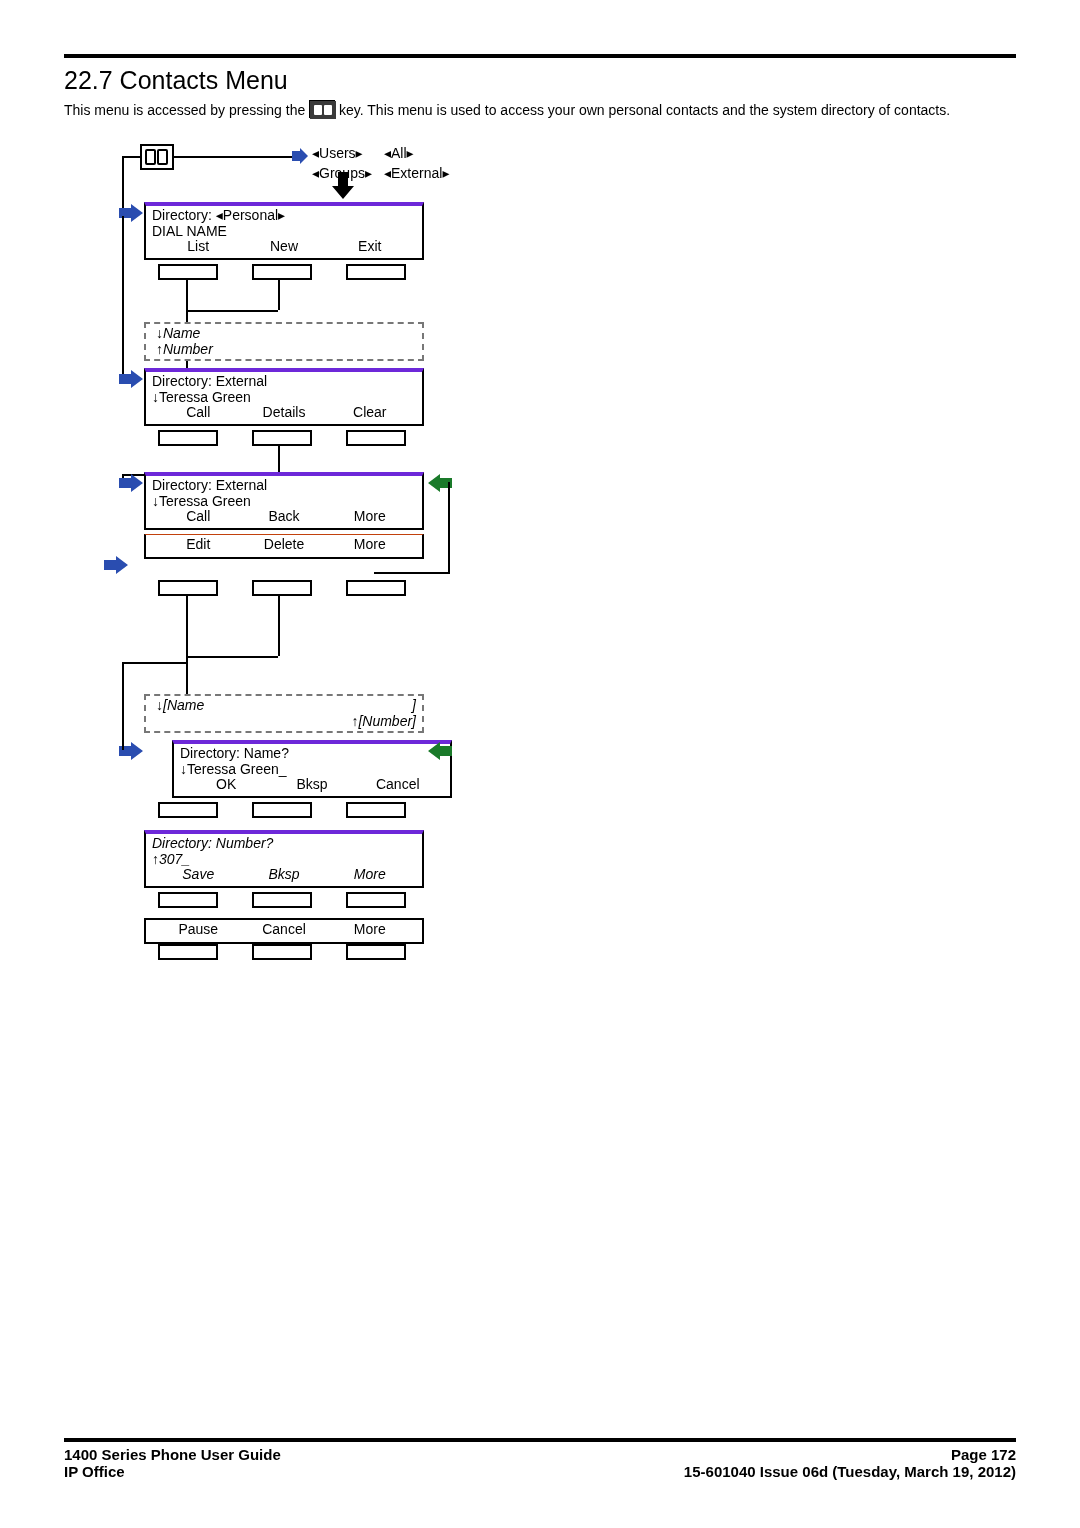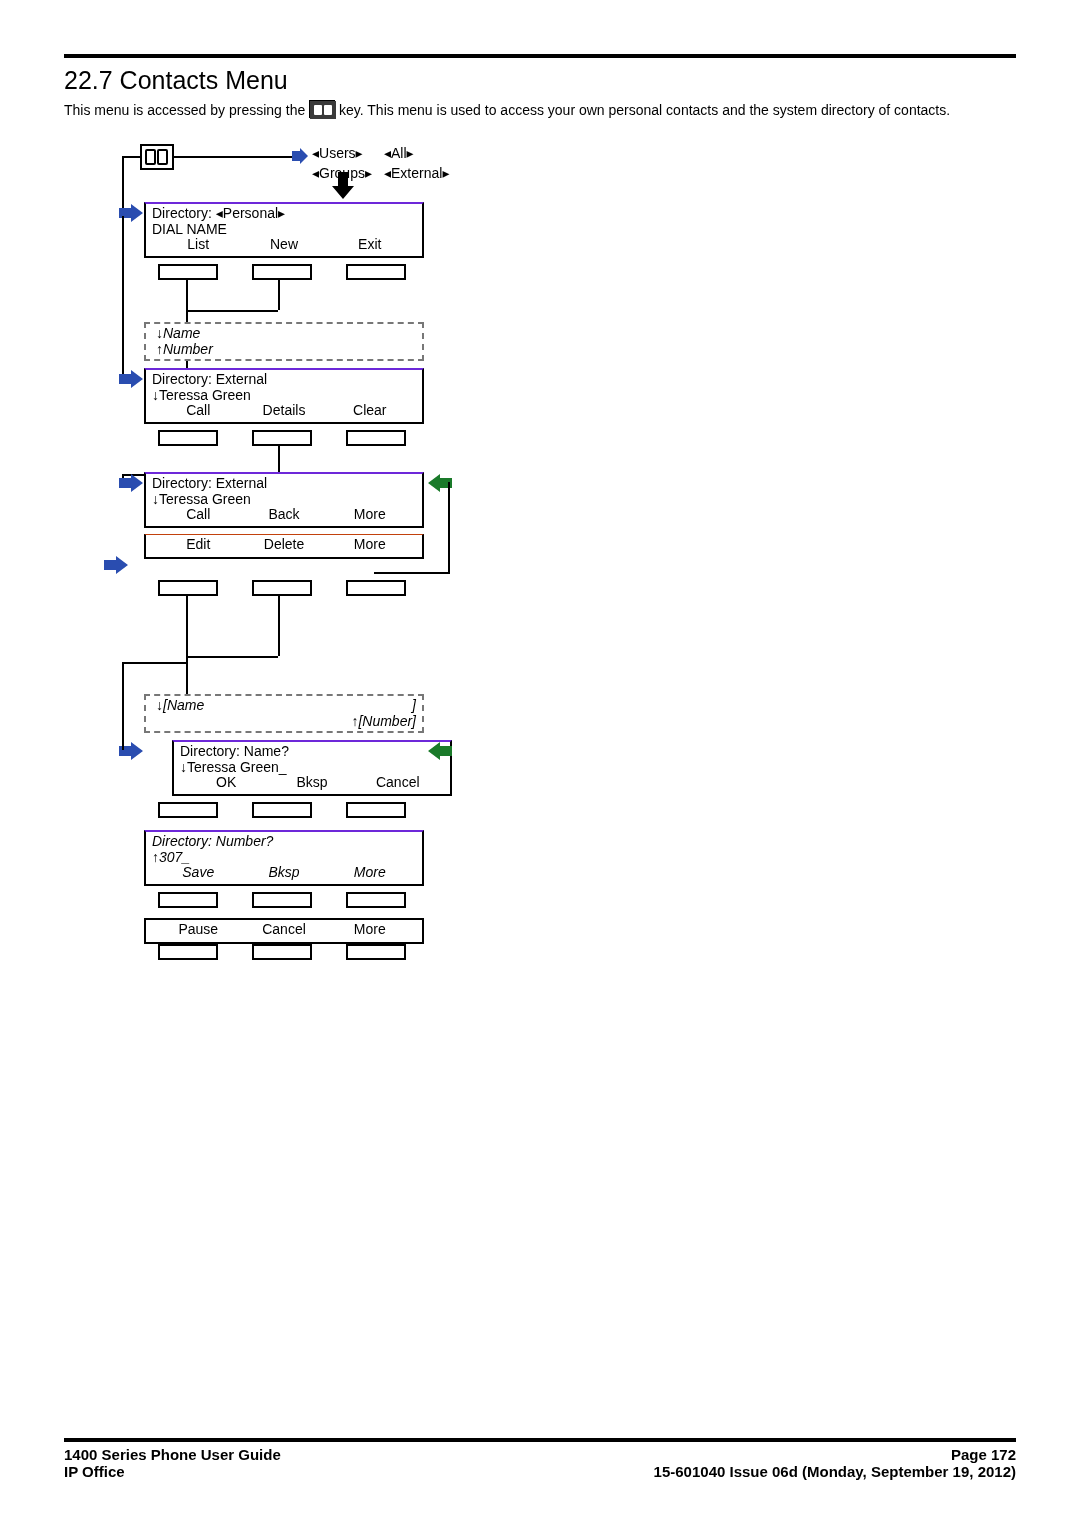--- a/index.html
+++ b/index.html
@@ -68,21 +68,21 @@
 
   .screen-box {
     position: absolute;
     border: 2px solid #000;
     border-top: none;
     background: #fff;
     width: 280px;
     padding: 2px 6px 4px 6px;
   }
   .screen-top {
-    border-top: 2px solid #6d28d9;
+    border-top: 4px solid #6d28d9;
   }
   .dashed-box {
     position: absolute;
     width: 280px;
     border: 2px dashed #777;
     background: #fff;
     padding: 2px 6px 2px 10px;
     font-style: italic;
   }
   .dashed-box .row { font-style: italic; }
@@ -361,15 +361,15 @@
 </div>
 
 <div class="footer">
   <div class="footer-rule"></div>
   <div class="footer-row">
     <span>1400 Series Phone User Guide</span>
     <span>Page 172</span>
   </div>
   <div class="footer-row">
     <span>IP Office</span>
-    <span>15-601040 Issue 06d (Monday, September 19, 2012)</span>
+    <span>15-601040 Issue 06d (Tuesday, March 19, 2012)</span>
   </div>
 </div>
 
 </body></html>

